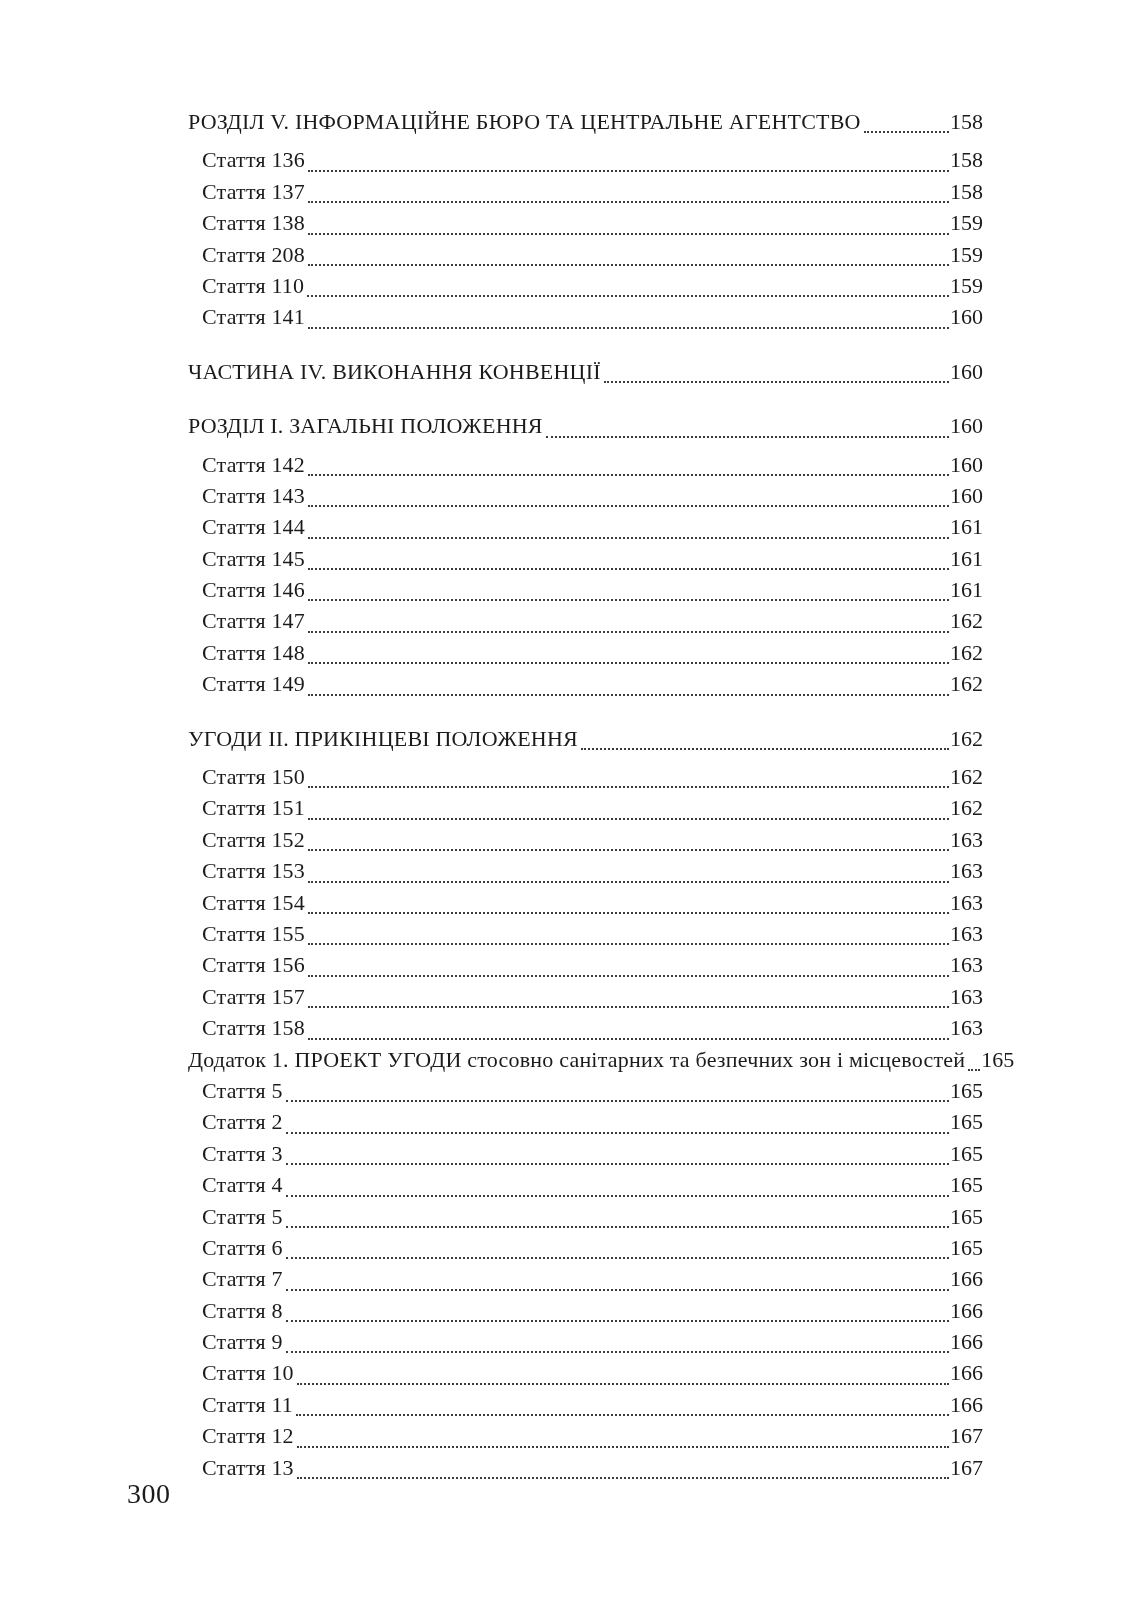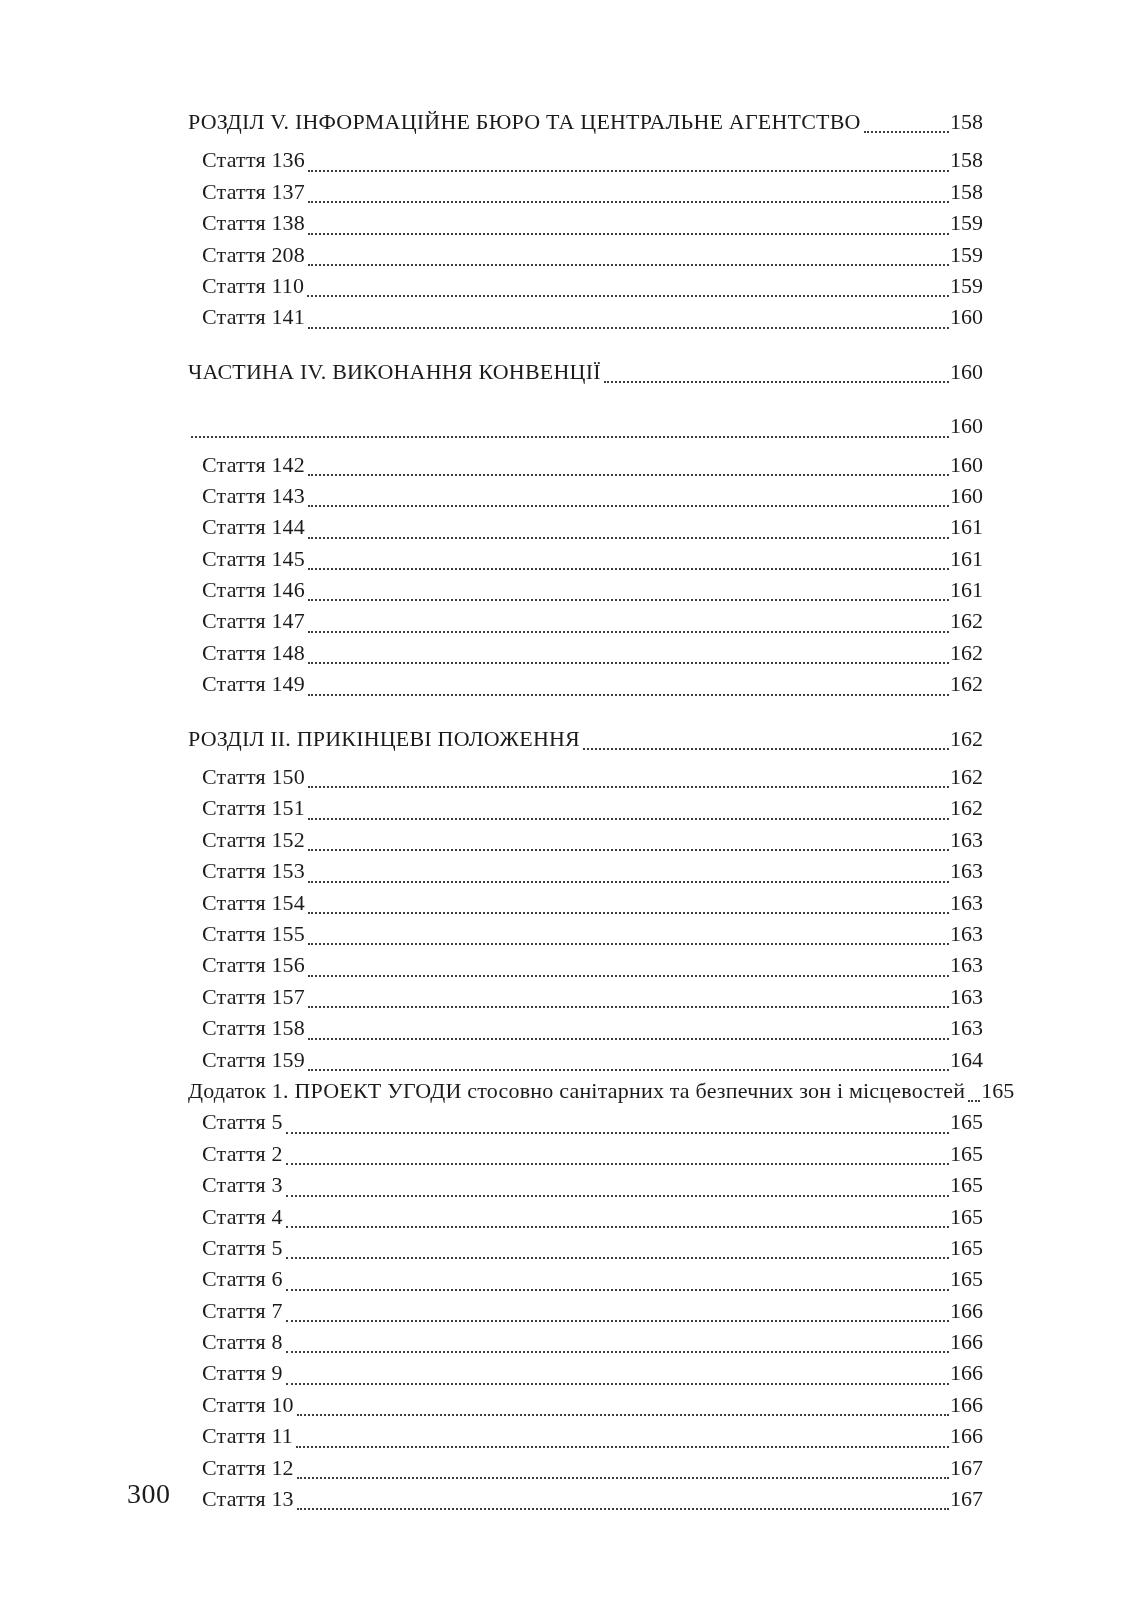--- a/index.html
+++ b/index.html
@@ -108,20 +108,21 @@
     <span class="toc-label">Стаття 141</span>
     <span class="toc-leader"></span>
     <span class="toc-page">160</span>
   </div>
       <div class="toc-row part">
     <span class="toc-label">ЧАСТИНА IV. ВИКОНАННЯ КОНВЕНЦІЇ</span>
     <span class="toc-leader"></span>
     <span class="toc-page">160</span>
   </div>
       <div class="toc-row section">
+    <span class="toc-label">РОЗДІЛ I. ЗАГАЛЬНІ ПОЛОЖЕННЯ</span>
     <span class="toc-leader"></span>
     <span class="toc-page">160</span>
   </div>
       <div class="toc-row article">
     <span class="toc-label">Стаття 142</span>
     <span class="toc-leader"></span>
     <span class="toc-page">160</span>
   </div>
       <div class="toc-row article">
     <span class="toc-label">Стаття 143</span>
@@ -152,21 +153,21 @@
     <span class="toc-label">Стаття 148</span>
     <span class="toc-leader"></span>
     <span class="toc-page">162</span>
   </div>
       <div class="toc-row article">
     <span class="toc-label">Стаття 149</span>
     <span class="toc-leader"></span>
     <span class="toc-page">162</span>
   </div>
       <div class="toc-row section">
-    <span class="toc-label">РОЗДІЛ II. ПРИКІНЦЕВІ ПОЛОЖЕННЯ</span>
+    <span class="toc-label">УГОДИ II. ПРИКІНЦЕВІ ПОЛОЖЕННЯ</span>
     <span class="toc-leader"></span>
     <span class="toc-page">162</span>
   </div>
       <div class="toc-row article">
     <span class="toc-label">Стаття 150</span>
     <span class="toc-leader"></span>
     <span class="toc-page">162</span>
   </div>
       <div class="toc-row article">
     <span class="toc-label">Стаття 151</span>
@@ -200,25 +201,20 @@
   </div>
       <div class="toc-row article">
     <span class="toc-label">Стаття 157</span>
     <span class="toc-leader"></span>
     <span class="toc-page">163</span>
   </div>
       <div class="toc-row article">
     <span class="toc-label">Стаття 158</span>
     <span class="toc-leader"></span>
     <span class="toc-page">163</span>
-  </div>
-      <div class="toc-row article">
-    <span class="toc-label">Стаття 159</span>
-    <span class="toc-leader"></span>
-    <span class="toc-page">164</span>
   </div>
       <div class="toc-row annex">
     <span class="toc-label">Додаток 1. ПРОЕКТ УГОДИ стосовно санітарних та безпечних зон і місцевостей</span>
     <span class="toc-leader"></span>
     <span class="toc-page">165</span>
   </div>
       <div class="toc-row article">
     <span class="toc-label">Стаття 5</span>
     <span class="toc-leader"></span>
     <span class="toc-page">165</span>

